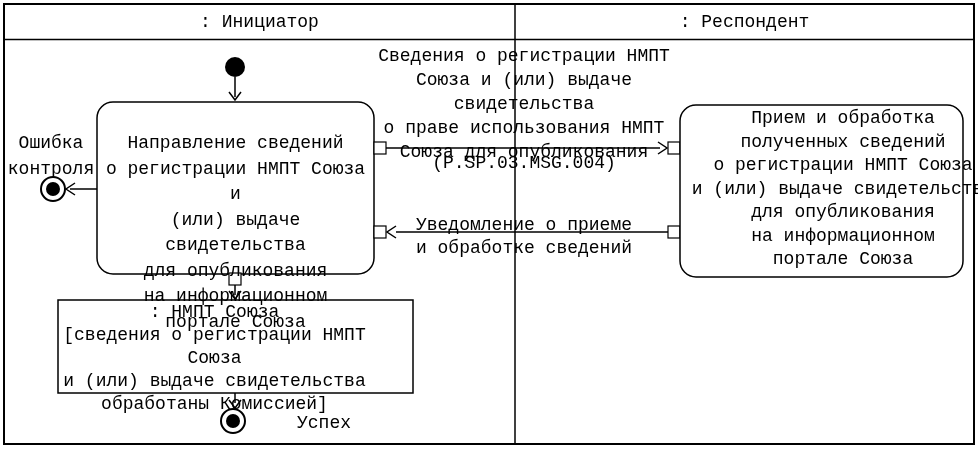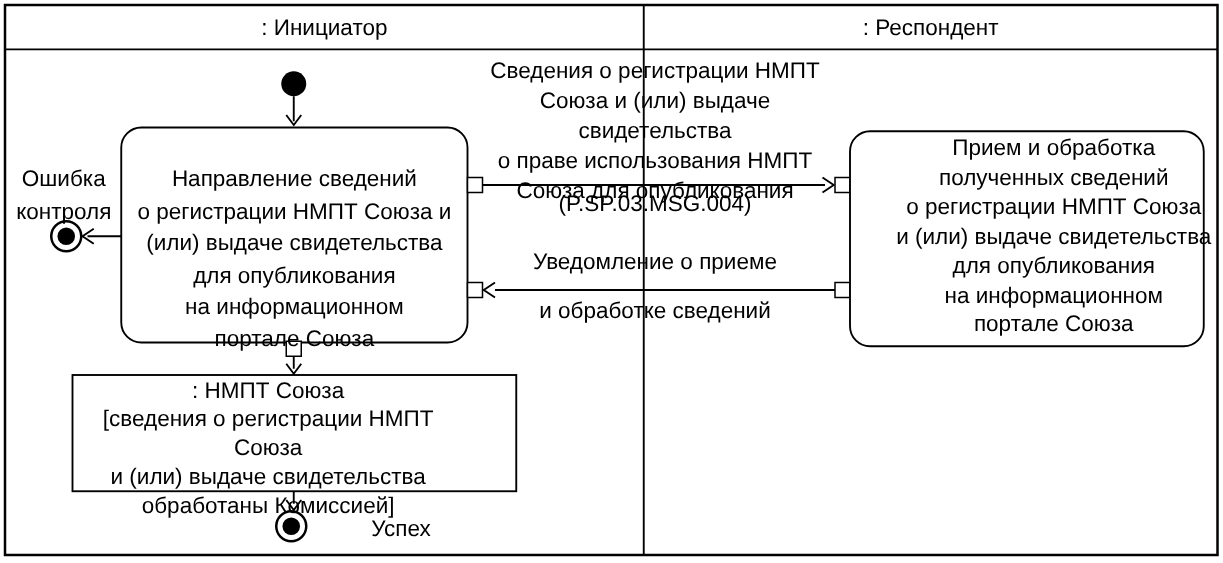--- a/index.html
+++ b/index.html
@@ -1,21 +1,21 @@
 <!DOCTYPE html>
 <html><head>
 <meta charset="utf-8">
 <style>
   html, body { margin: 0; padding: 0; background: #ffffff; }
   .stage {
     position: relative;
     width: 978px;
     height: 450px;
     background: #ffffff;
-    font-family: Liberation Sans, sans-serif;
+    font-family: Liberation Mono, monospace;
     color: #000000;
     overflow: hidden;
   }
   .shapes { position: absolute; left: 0; top: 0; }
   .txt {
     position: absolute;
     font-size: 18px;
     line-height: 24px;
     text-align: center;
     white-space: pre-line;
@@ -74,21 +74,21 @@
 
   <div class="txt" style="left:4px; top:10px; width:511px;">: Инициатор</div>
   <div class="txt" style="left:515px; top:10px; width:459px;">: Респондент</div>
 
   <div class="txt" style="left:374px; top:44px; width:300px;">Сведения о регистрации НМПТ
 Союза и (или) выдаче свидетельства
 о праве использования НМПТ
 Союза для опубликования</div>
   <div class="txt" style="left:374px; top:151px; width:300px;">(P.SP.03.MSG.004)</div>
 
-  <div class="txt" style="left:374px; top:197px; width:300px;">Уведомление о приеме</div>
+  <div class="txt" style="left:374px; top:213px; width:300px;">Уведомление о приеме</div>
   <div class="txt" style="left:374px; top:236px; width:300px;">и обработке сведений</div>
 
   <div class="txt lh25" style="left:3px; top:111px; width:96px;">Ошибка
 контроля</div>
 
   <div class="txt lh25" style="left:97px; top:111px; width:277px;">Направление сведений
 о регистрации НМПТ Союза и
 (или) выдаче свидетельства
 для опубликования
 на информационном

